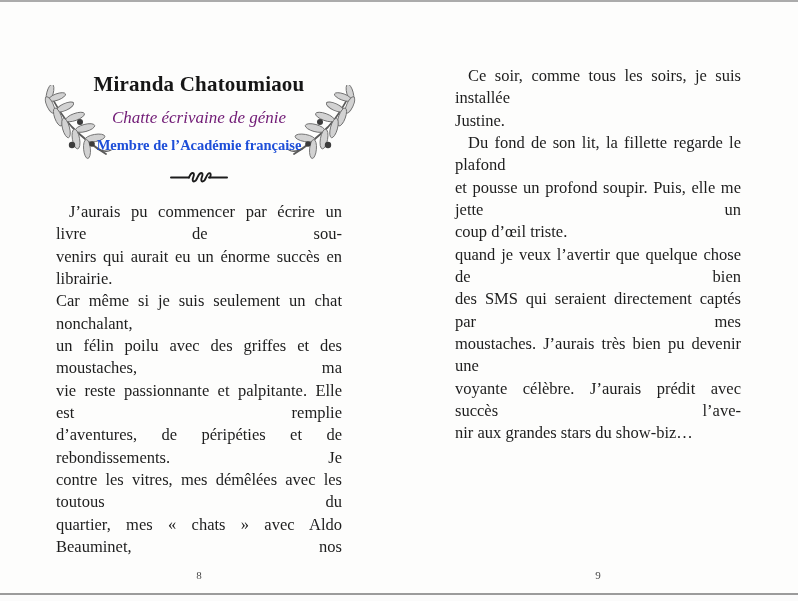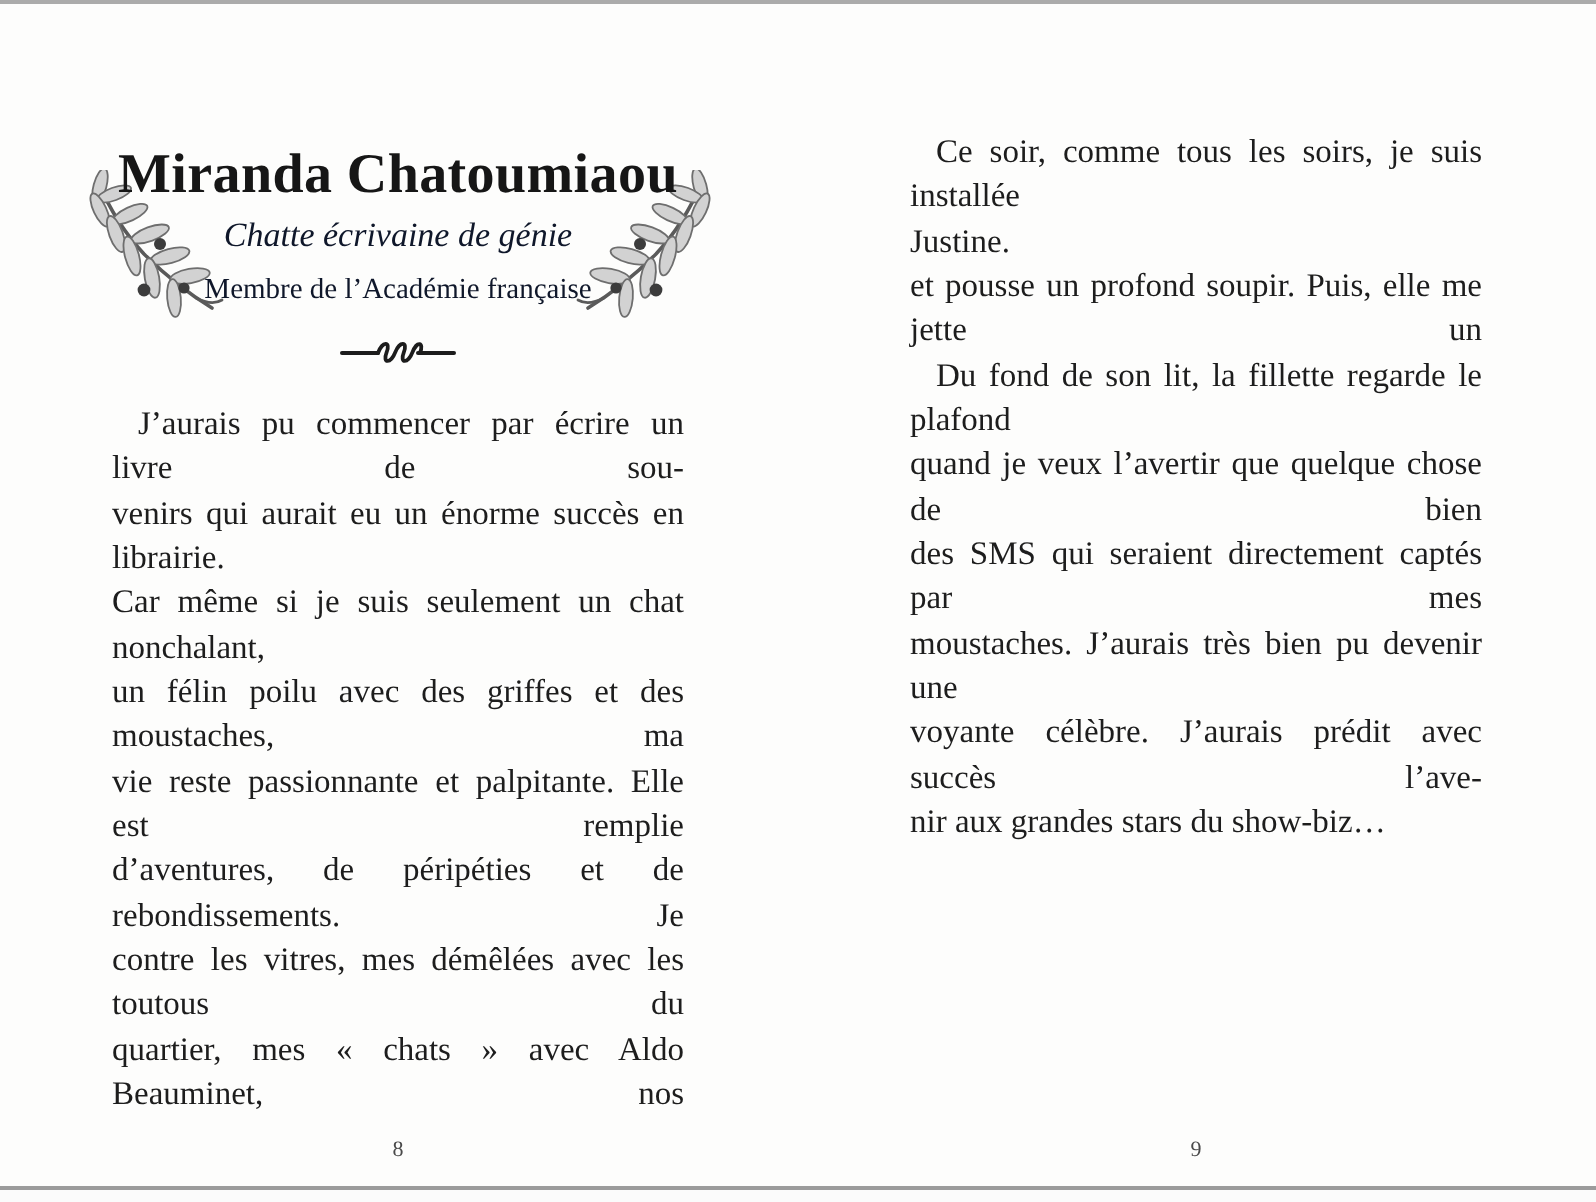--- a/index.html
+++ b/index.html
@@ -22,30 +22,30 @@
     background: #9b9b9b;
   }
   .below-edge {
     position: absolute; top: 595px; left: 0; right: 0; height: 6px;
     background: #fbfbfb;
   }
 
   
   .author-name {
     position: absolute; left: 56px; top: 72px; width: 286px;
-    text-align: center; font-size: 28px; font-weight: bold;
+    text-align: center; font-size: 21px; font-weight: bold;
     letter-spacing: 0.2px; color: #161616;
   }
   .author-subtitle {
     position: absolute; left: 56px; top: 108px; width: 286px;
-    text-align: center; font-size: 17px; font-style: italic; color: #0f172a;
+    text-align: center; font-size: 17px; font-style: italic; color: #701a75;
   }
   .author-membership {
     position: absolute; left: 56px; top: 137px; width: 286px;
-    text-align: center; font-size: 14.5px; font-weight: normal; color: #0f172a;
+    text-align: center; font-size: 14.5px; font-weight: bold; color: #1d4ed8;
   }
   .branch { position: absolute; width: 84px; height: 76px; }
   .branch-left  { left: 28px;  top: 85px; }
   .branch-right { left: 288px; top: 85px; transform: scaleX(-1); }
   .flourish-wrap {
     position: absolute; left: 56px; top: 169px; width: 286px;
     text-align: center;
   }
 
   
@@ -147,22 +147,23 @@
       <div class="line">un félin poilu avec des griffes et des moustaches, ma</div>
       <div class="line">vie reste passionnante et palpitante. Elle est remplie</div>
       <div class="line">d’aventures, de péripéties et de rebondissements. Je</div>
       <div class="line">contre les vitres, mes démêlées avec les toutous du</div>
       <div class="line">quartier, mes « chats » avec Aldo Beauminet, nos</div>
     </div>
 
   <div class="text-col text-col-right">
       <div class="line ind">Ce soir, comme tous les soirs, je suis installée</div>
       <div class="line end">Justine.</div>
+      <div class="line ind">Du fond de son lit, la fillette regarde le plafond</div>
       <div class="line">et pousse un profond soupir. Puis, elle me jette un</div>
-      <div class="line ind">Du fond de son lit, la fillette regarde le plafond</div>
+      <div class="line end">coup d’œil triste.</div>
       <div class="line">quand je veux l’avertir que quelque chose de bien</div>
       <div class="line">des SMS qui seraient directement captés par mes</div>
       <div class="line">moustaches. J’aurais très bien pu devenir une</div>
       <div class="line">voyante célèbre. J’aurais prédit avec succès l’ave-</div>
       <div class="line end">nir aux grandes stars du show-biz…</div>
     </div>
 
   <div class="page-number page-number-left">8</div>
   <div class="page-number page-number-right">9</div>
 

